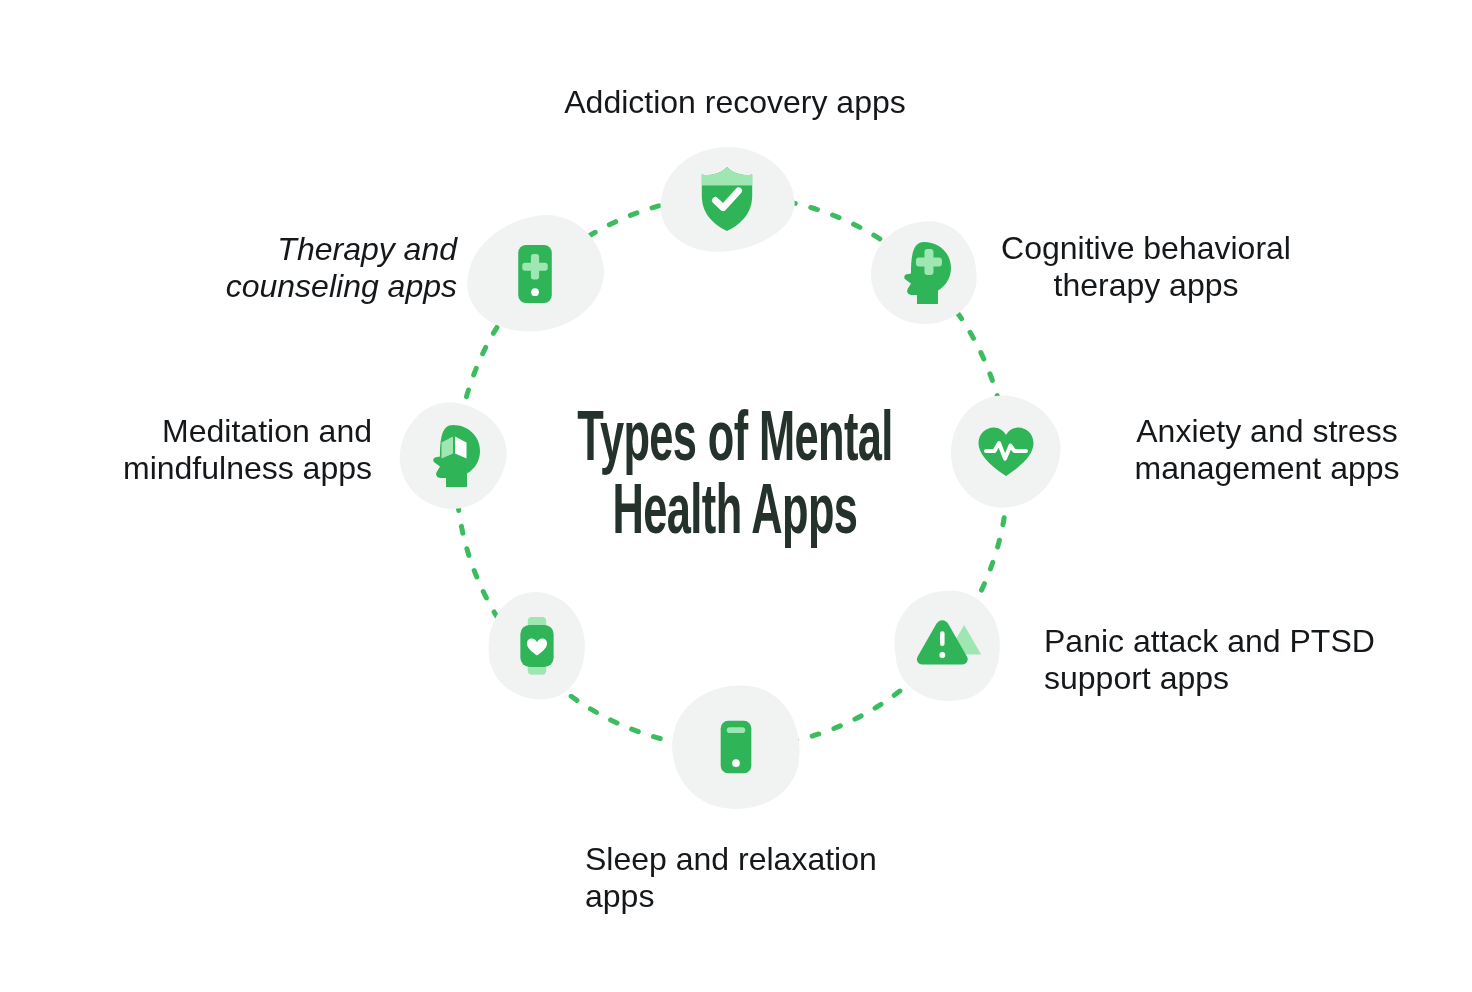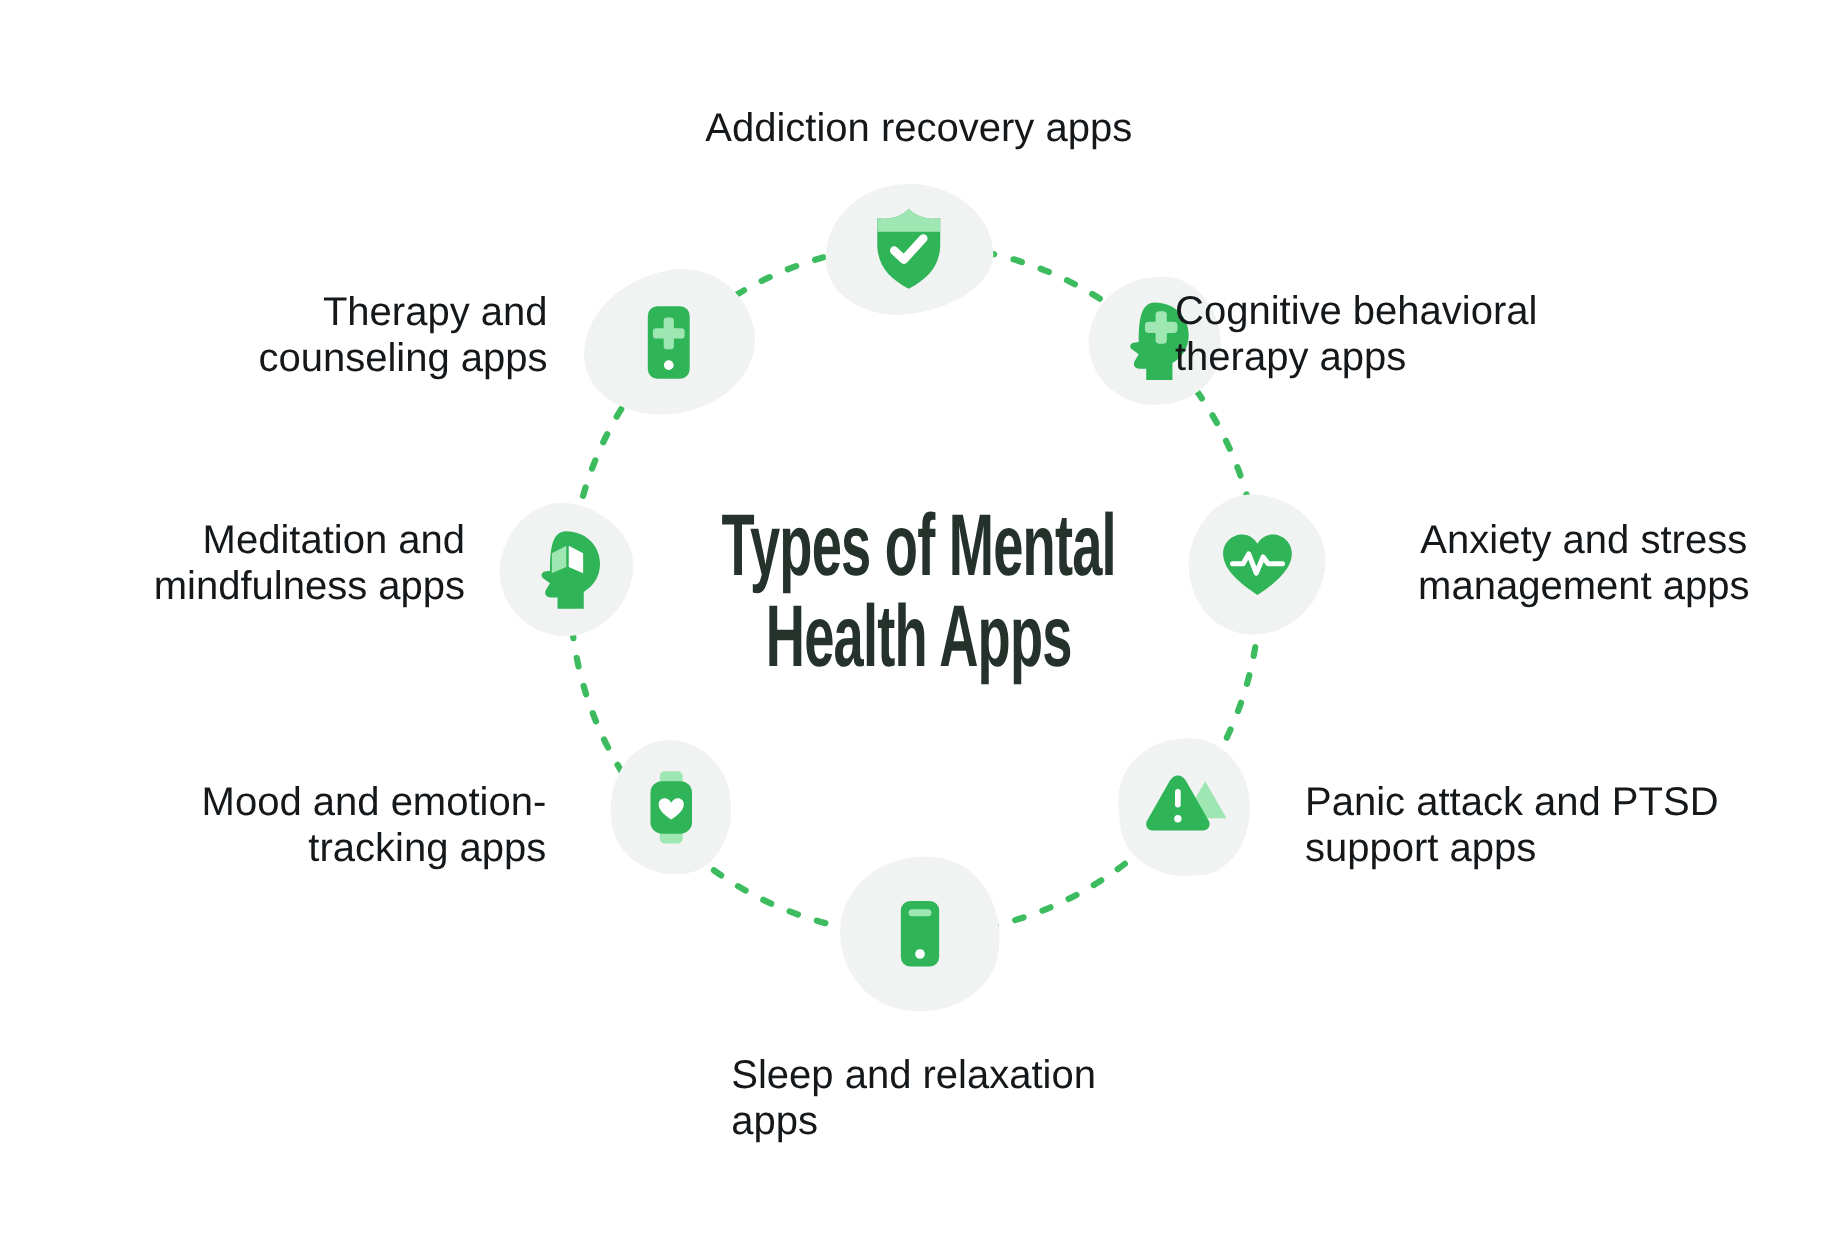--- a/index.html
+++ b/index.html
@@ -49,27 +49,27 @@
   .fl{fill:var(--light-green);}
   .fw{fill:#ffffff;}
   .sw{stroke:#ffffff;fill:none;stroke-linecap:round;stroke-linejoin:round;}
 
   .label{
     position:absolute;
     font-size:32px;line-height:37px;
     color:var(--label-color);
   }
   #label-top         {left:485px;top:84px;width:500px;text-align:center;white-space:nowrap;}
-  #label-top-right   {left:940px;top:230px;width:300px;text-align:left;}
+  #label-top-right   {left:996px;top:230px;width:300px;text-align:center;}
   #label-right       {left:1122px;top:413px;width:290px;text-align:center;}
   #label-bottom-right{left:1028px;top:623px;width:345px;text-align:left;margin-left:16px;}
   #label-bottom      {left:585px;top:825px;width:300px;text-align:left;margin-top:16px;}
   #label-bottom-left {left:127px;top:623px;width:310px;text-align:right;}
   #label-left        {left:92px;top:413px;width:280px;text-align:right;}
-  #label-top-left    {left:188px;top:231px;width:250px;text-align:right;}
+  #label-top-left    {left:207px;top:231px;width:250px;text-align:right;font-style:italic;}
 
   #diagram-title{
     position:absolute;
     left:450px;top:400px;width:570px;
     text-align:center;
     font-size:70px;line-height:73px;font-weight:700;
     letter-spacing:-1px;
     color:var(--title-color);
     transform:scaleX(0.62);
     transform-origin:50% 50%;
@@ -137,21 +137,20 @@
   <div class="label" id="label-bottom">Sleep and relaxation apps</div>
 
   <div class="blob" id="blob-bottom-left">
     <svg width="56" height="62" viewBox="0 0 64 70">
       <rect class="fl" x="21.5" y="2" width="21" height="14" rx="4.5"></rect>
       <rect class="fl" x="21.5" y="54" width="21" height="14" rx="4.5"></rect>
       <rect class="fg" x="13" y="11" width="38" height="48" rx="10.5"></rect>
       <path class="fw" d="M32 46 C23 40 20.5 35.7 20.5 32 C20.5 28.7 23.2 26.6 25.9 26.6 C28.3 26.6 30.9 28.3 32 30.7 C33.1 28.3 35.7 26.6 38.1 26.6 C40.8 26.6 43.5 28.7 43.5 32 C43.5 35.7 41 40 32 46 Z"></path>
     </svg>
   </div>
-  <div class="label" id="label-bottom-left">Mood and emotion-tracking apps</div>
 
   <div class="blob" id="blob-left">
     <svg width="64" height="66" viewBox="0 0 64 66">
       <path class="fg" d="M32 2 C47 2 59 13 59 28 C59 38.5 53.5 46 46 50.5 L46 64 L25 64 L25 55 L19.5 55 C16 55 14 51.8 15.8 48.8 L19 43.5 L13.5 39.5 C11.3 37.8 12.2 34.6 15 34.2 L19 33.6 C19 15 21 2 32 2 Z"></path>
       <path class="fl" d="M20.5 19.5 L32 13.5 L32 30.5 L20.5 35.5 Z"></path>
       <path class="fw" d="M34 13.5 L45.5 19.5 L45.5 35.5 L34 30.5 Z"></path>
     </svg>
   </div>
   <div class="label" id="label-left">Meditation and mindfulness apps</div>
 

